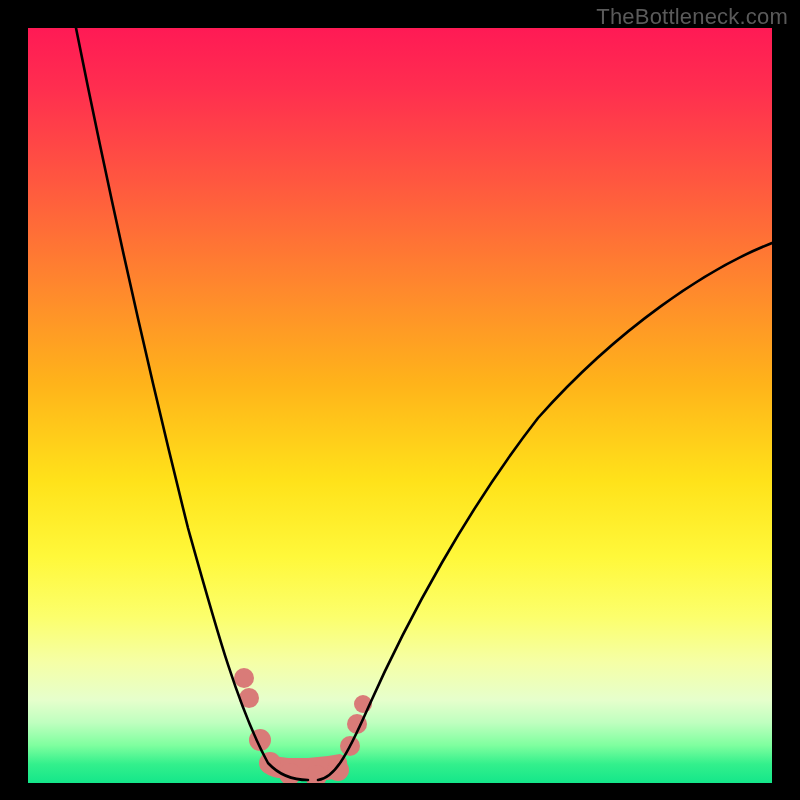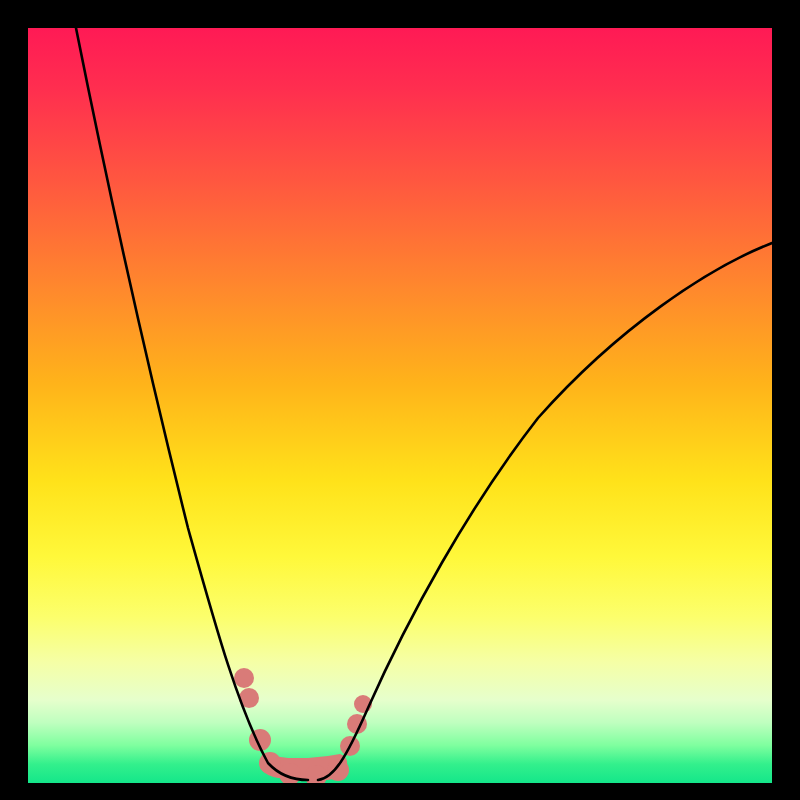--- a/index.html
+++ b/index.html
@@ -115,14 +115,15 @@
                C 252 748, 268 752, 280 752"></path>
 
       <path class="curve" d="M 290 752
                C 306 750, 318 730, 340 680
                C 380 590, 440 480, 510 390
                C 590 300, 680 240, 744 215"></path>
 
     </svg>
   </div>
 
+  <div class="watermark">TheBottleneck.com</div>
 
 </div>
 
 </body></html>

